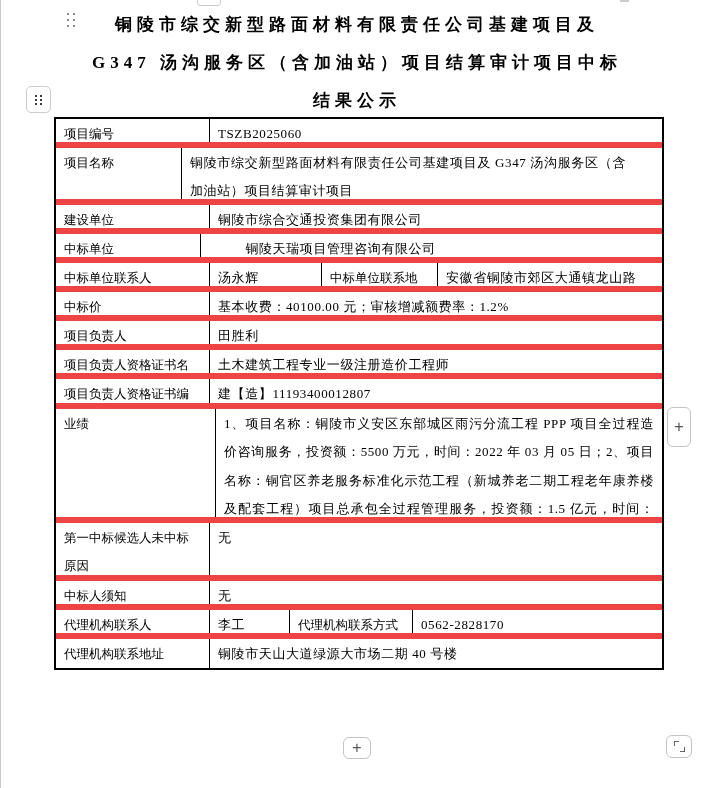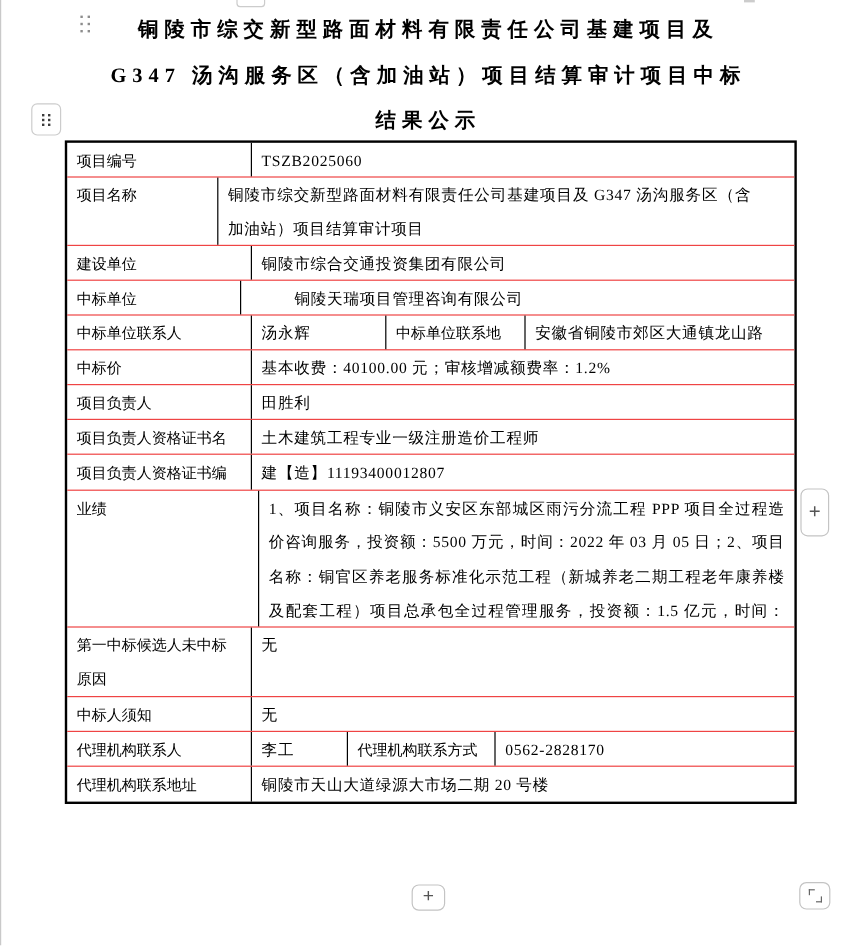--- a/index.html
+++ b/index.html
@@ -24,21 +24,21 @@
 
   
   .block-btn{position:absolute;left:26px;top:86px;width:23px;height:25px;background:#fff;
     border:1px solid #ccc;border-radius:5px;display:flex;align-items:center;justify-content:center;cursor:pointer;}
   .mini-dots{display:grid;grid-template-columns:2px 2px;grid-template-rows:2px 2px 2px;gap:2px 3px;}
   .mini-dots i{background:#3c3c3c;width:2px;height:2px;display:block;}
 
   
   .btable{position:absolute;left:54px;top:117px;width:610px;box-sizing:border-box;
     border:2px solid #000;background:#fff;}
-  .trow{display:flex;box-sizing:border-box;border-bottom:1px solid #ef4444;}
+  .trow{display:flex;box-sizing:border-box;border-bottom:6px solid #ef4444;}
   .trow:last-child{border-bottom:none;}
   .cell{box-sizing:border-box;padding:1px 8px 0 8px;line-height:28.4px;font-size:13px;
     letter-spacing:0.6px;border-right:1px solid #000;white-space:pre-line;overflow:hidden;}
   .cell:last-child{border-right:none;}
   .cell.label{font-size:12.5px;letter-spacing:0;}
   .cell.justify{text-align:justify;}
 
   
   .ctrl{position:absolute;background:#fff;border:1px solid #c4c4c4;border-radius:6px;
     display:flex;align-items:center;justify-content:center;cursor:pointer;
@@ -138,21 +138,21 @@
       <div class="cell value" style="width: 452px;">无</div>
     </div>
     <div class="trow" style="height: 29px;">
       <div class="cell label" style="width: 154px;">代理机构联系人</div>
       <div class="cell value" style="width: 80px;">李工</div>
       <div class="cell label" style="width: 123px;">代理机构联系方式</div>
       <div class="cell value" style="width: 249px;">0562-2828170</div>
     </div>
     <div class="trow" style="height: 29px;">
       <div class="cell label" style="width: 154px;">代理机构联系地址</div>
-      <div class="cell value" style="width: 452px;">铜陵市天山大道绿源大市场二期 20 号楼</div>
+      <div class="cell value" style="width: 452px;">铜陵市天山大道绿源大市场二期 40 号楼</div>
     </div>
   </div>
 
 <button class="ctrl right-add">
   <span>+</span>
 </button>
 
 <button class="ctrl bottom-add">
   <span>+</span>
 </button>

